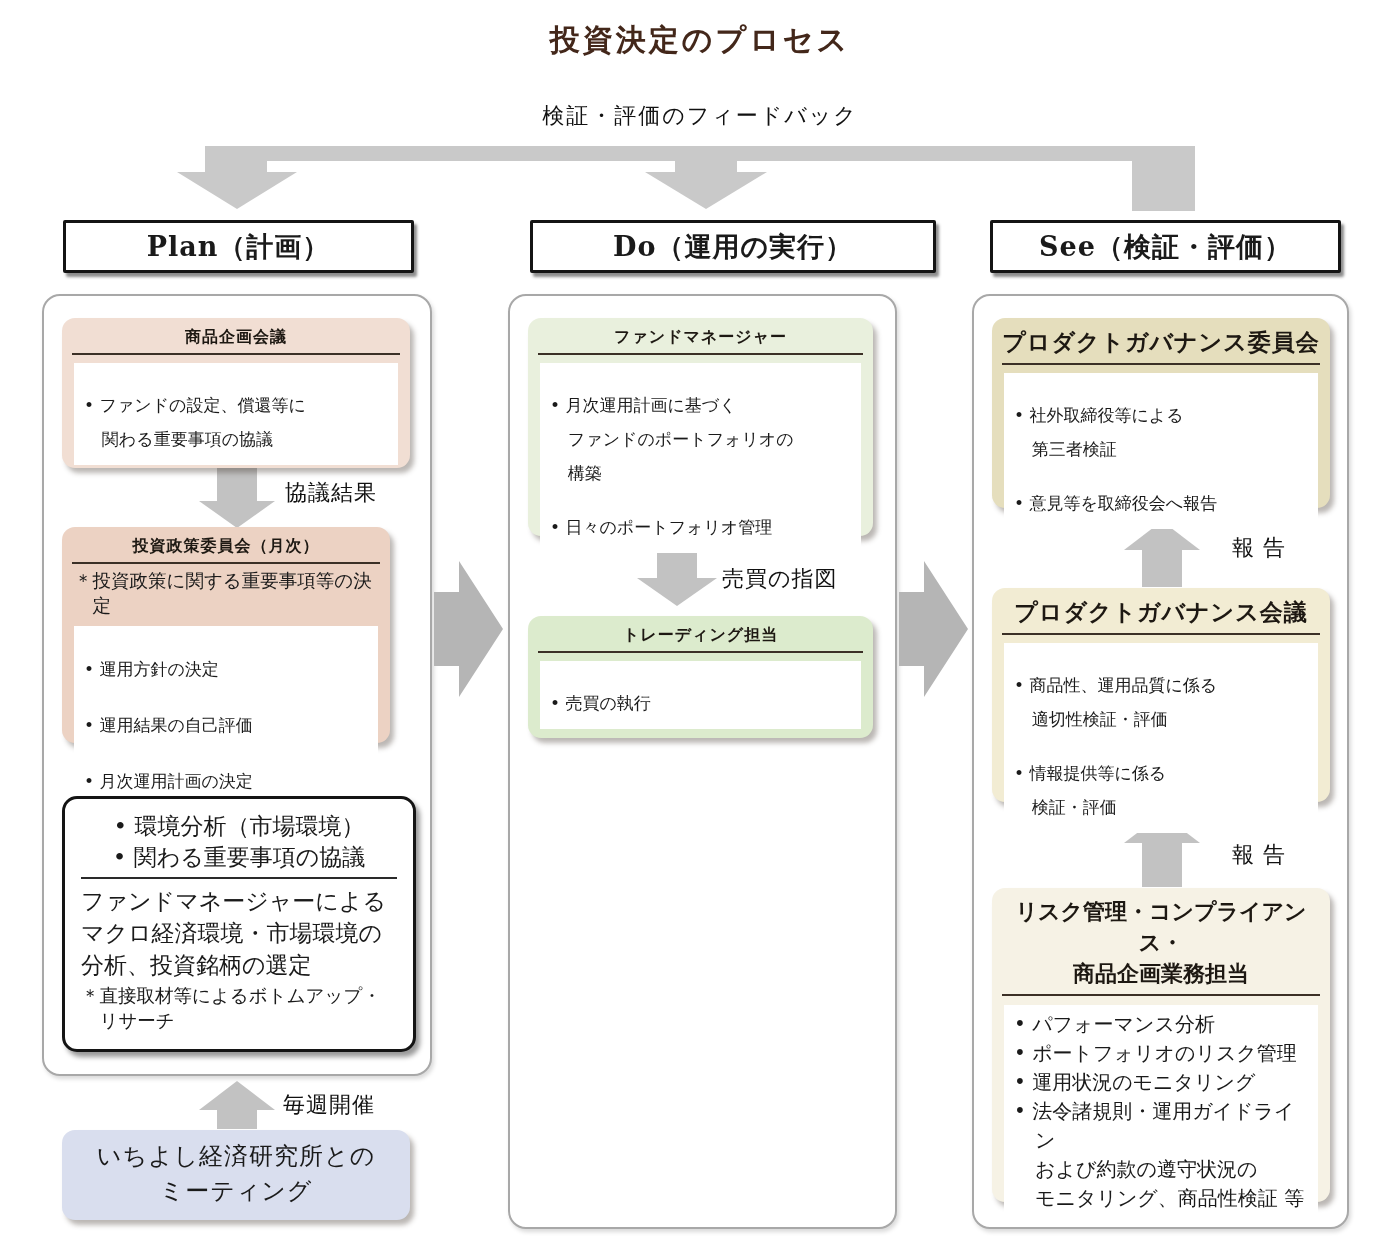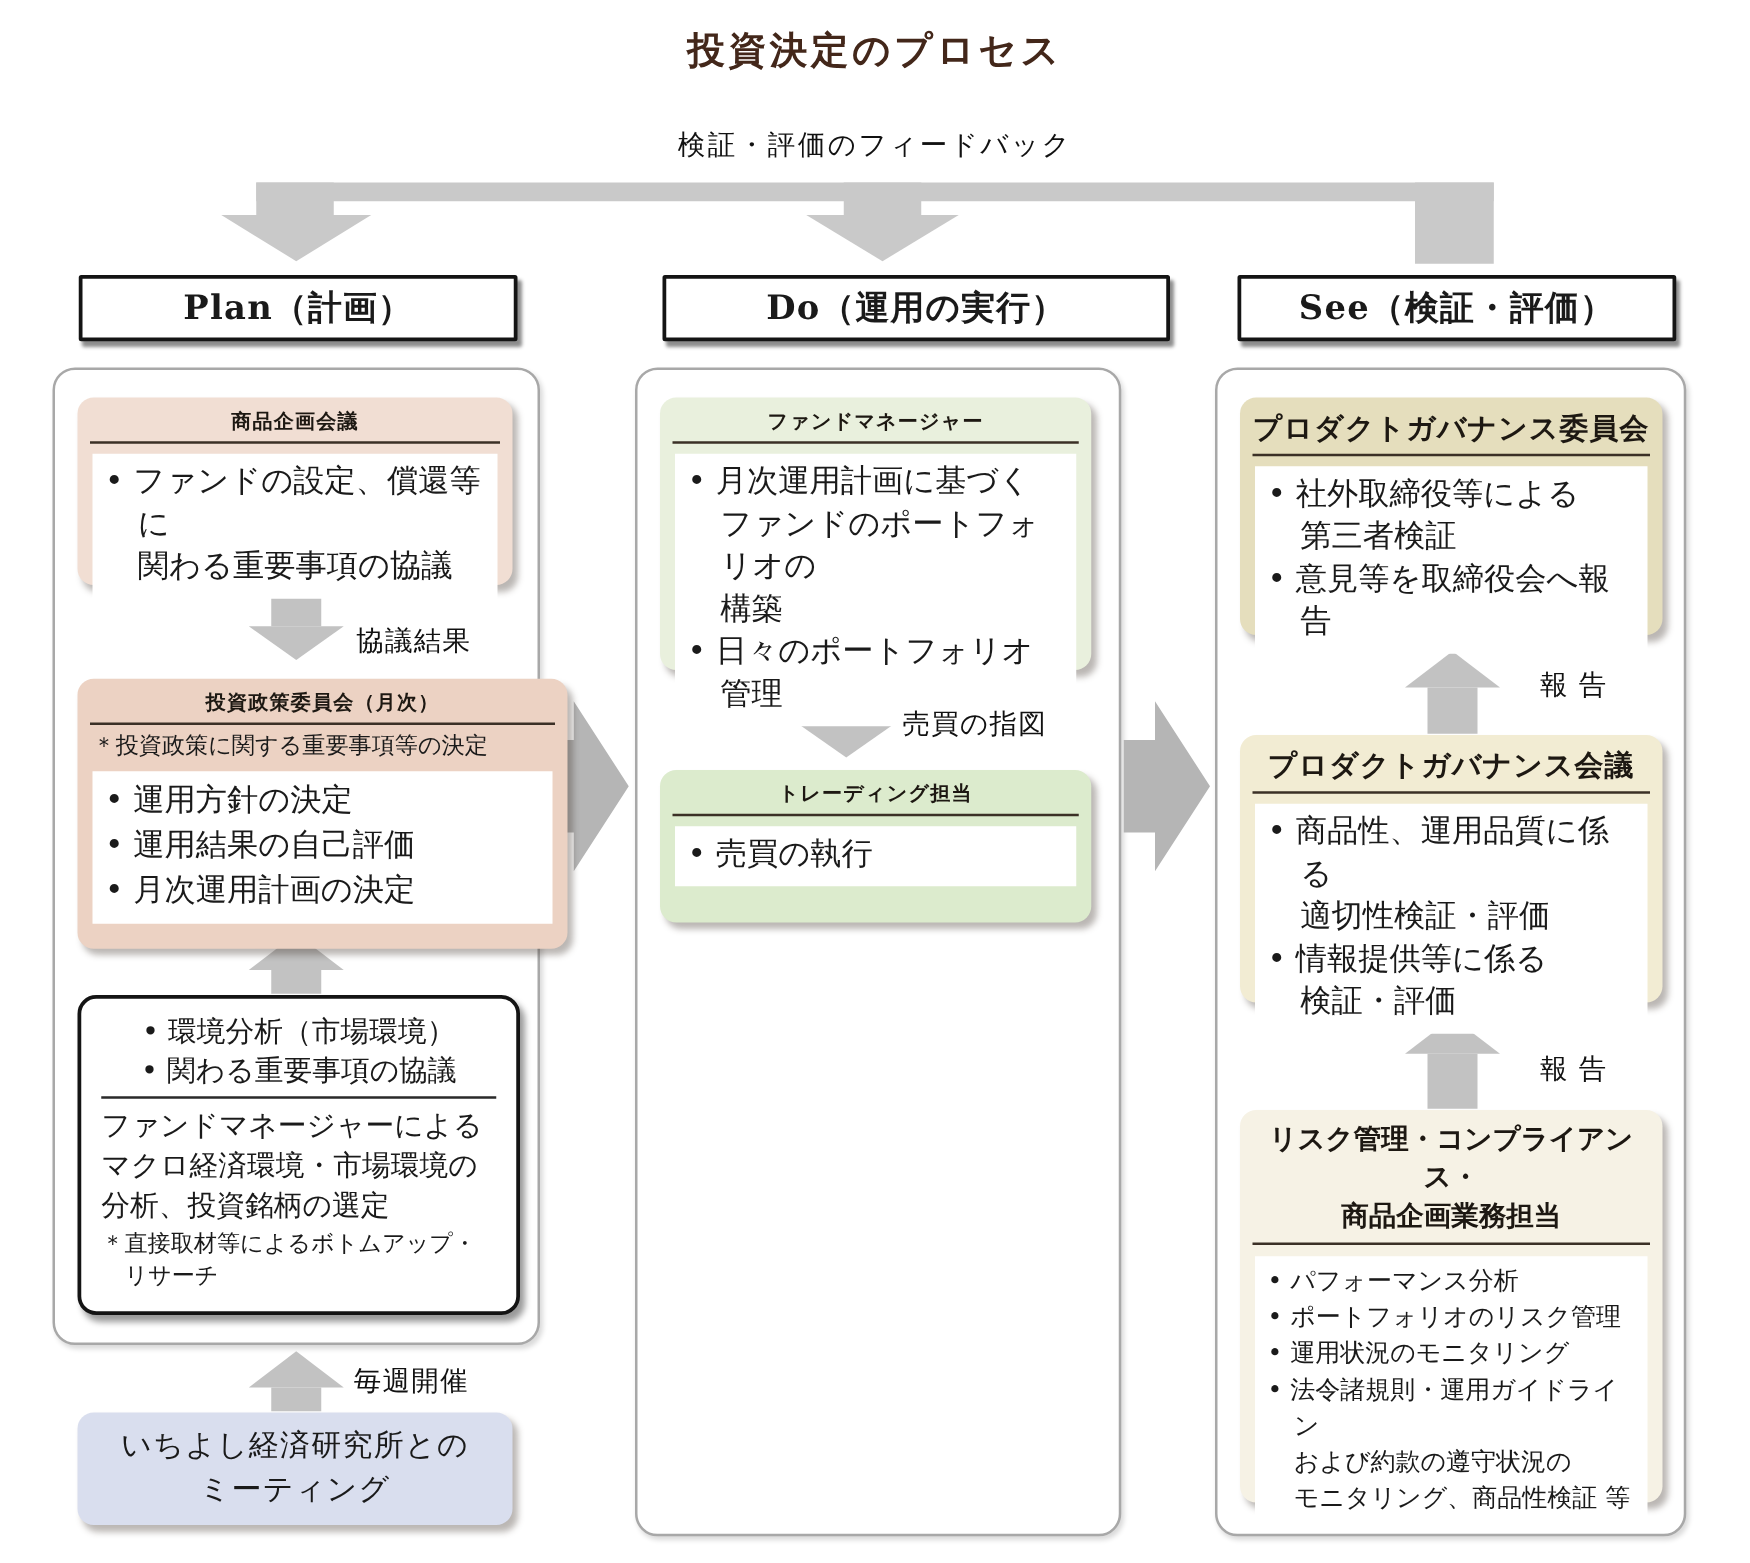--- a/index.html
+++ b/index.html
@@ -26,21 +26,21 @@
   .blue1{background:#d9deee;}
   .whitebox{background:#fff;border:3px solid #141414;border-radius:15px;
           box-shadow:4px 5px 5px rgba(0,0,0,.4);}
   .bt{margin:6px 10px 0;padding:3px 0 5px;text-align:center;font-size:16px;font-weight:600;
           letter-spacing:1px;border-bottom:2px solid #3b3026;color:#1d1812;}
   .bt2{margin:6px 10px 0;padding:2px 0 5px;text-align:center;font-size:22px;font-weight:600;
           letter-spacing:0;border-bottom:2px solid #3b3026;color:#1d1812;white-space:pre-line;line-height:31px;}
   .note{margin:4px 12px 0;font-size:18.5px;line-height:25px;white-space:pre-line;
           padding-left:1em;text-indent:-1em;}
   .panel{background:#fff;margin:8px 12px 12px;padding:5px 10px 9px;}
-  .bl{font-size:25px;line-height:34px;white-space:pre-line;padding-left:1.05em;text-indent:-1.05em;}
+  .bl{font-size:17px;line-height:34px;white-space:pre-line;padding-left:1.05em;text-indent:-1.05em;margin-top:20px;}
   .bl-sm{font-size:20px;line-height:29px;white-space:pre-line;padding-left:1.05em;text-indent:-1.05em;}
   .bl-lg{font-size:23px;line-height:31px;white-space:pre-line;padding-left:1.05em;text-indent:-1.05em;text-align:center;}
   .para{font-size:23px;line-height:32px;white-space:pre-line;}
   .rule{border-top:2px solid #2a2a2a;margin:4px 0 6px;}
   .albl{position:absolute;font-size:22px;letter-spacing:1px;color:#111;z-index:3;white-space:nowrap;}
   .center-label{text-align:center;white-space:pre-line;}
   .meeting{font-size:24px;line-height:35px;padding-top:9px;letter-spacing:1px;}
 </style>
 </head>
 <body>
@@ -100,23 +100,23 @@
   <div class="hdr" style="left:990px;top:220px;width:345px">See（検証・評価）</div>
 
   <div class="box peach1" style="left:62px;top:318px;width:348px;height:150px">
     <div class="bt">商品企画会議</div>
     <div class="panel">
       <div class="bl">• ファンドの設定、償還等に
 関わる重要事項の協議</div>
     </div>
   </div>
 
-  <div class="albl" style="left:285px;top:498px">協議結果</div>
+  <div class="albl" style="left:285px;top:478px">協議結果</div>
 
-  <div class="box peach2" style="left:62px;top:543px;width:392px;height:216px">
+  <div class="box peach2" style="left:62px;top:527px;width:328px;height:216px">
     <div class="bt">投資政策委員会（月次）</div>
     <div class="note">＊投資政策に関する重要事項等の決定</div>
     <div class="panel">
       <div class="bl" style="line-height:36px">• 運用方針の決定</div>
       <div class="bl" style="line-height:36px">• 運用結果の自己評価</div>
       <div class="bl" style="line-height:36px">• 月次運用計画の決定</div>
     </div>
   </div>
 
   <div class="box whitebox" style="left:62px;top:796px;width:348px;height:250px;padding:0">

